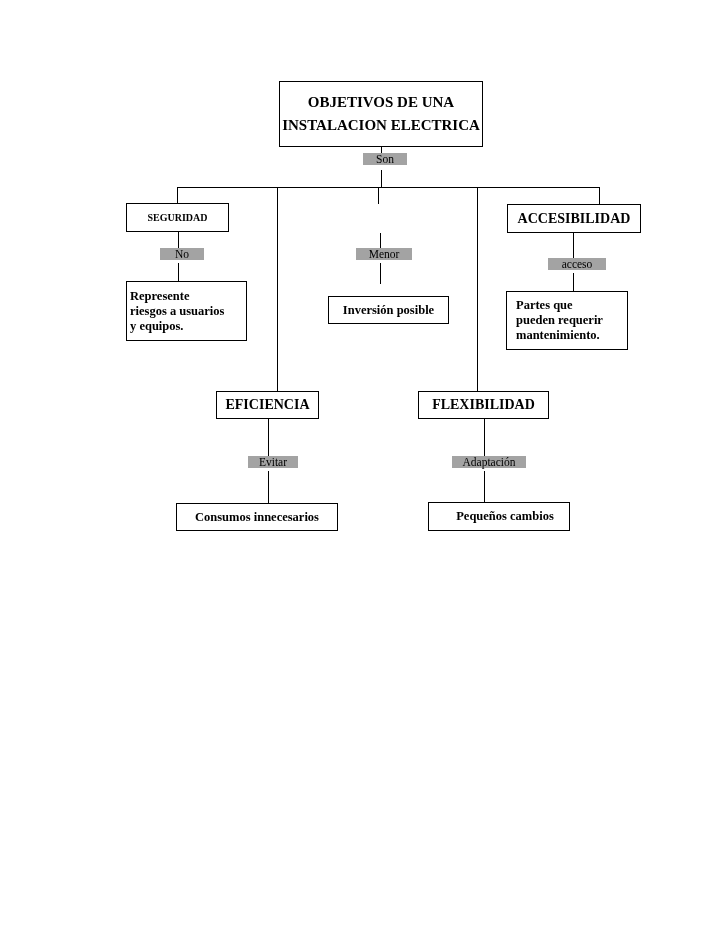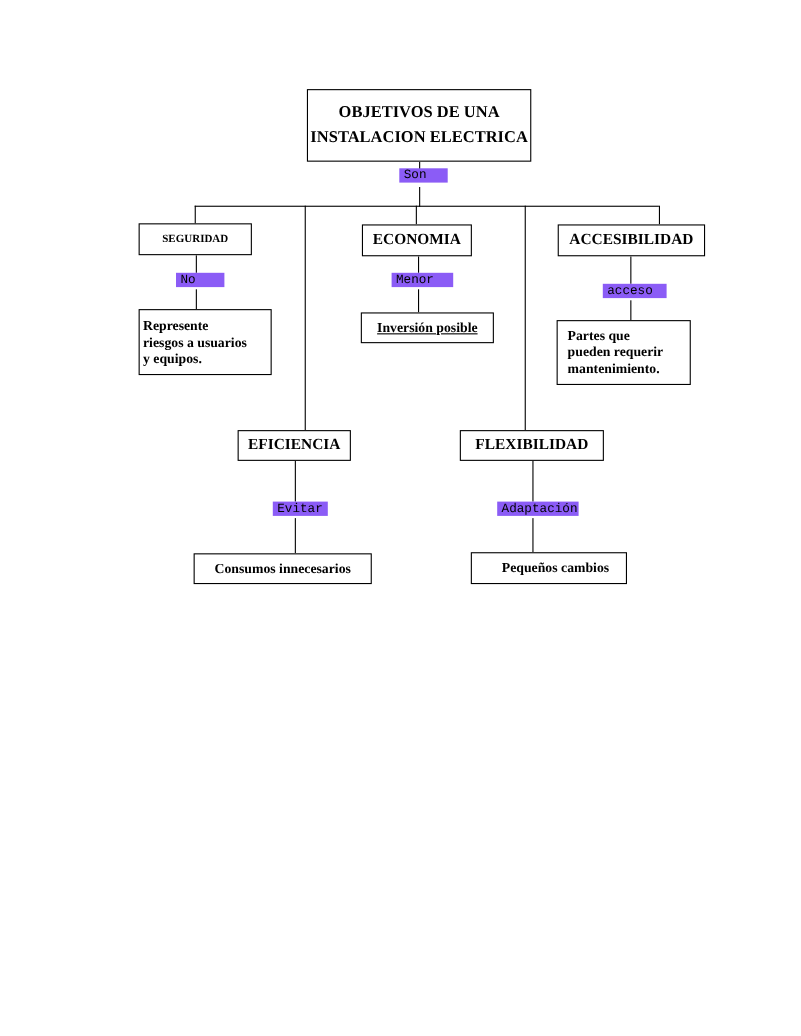--- a/index.html
+++ b/index.html
@@ -65,24 +65,25 @@
   }
   .hline {
     position: absolute;
     height: 0;
     border-top: 1.3px solid #000000;
     z-index: 1;
   }
   
   .edge-label {
     position: absolute;
-    font-family: Liberation Mono, monospace;
+    font-family: Liberation Serif, serif;
     font-weight: normal;
     color: #000000;
-    background: #8b5cf6;
+    background: #a3a3a3;
+    text-align: center;
     white-space: nowrap;
     padding: 0 4px;
     z-index: 2;
   }
 </style>
 </head>
 <body>
 
 <div id="canvas">
 
@@ -108,27 +109,24 @@
   </div>
   <div class="vline" style="left:178px; top:232px; height:16px;"></div>
   <div class="vline" style="left:178px; top:263px; height:18px;"></div>
   <div class="edge-label" style="left:160px; top:248px; width:36px; font-size:11.5px;">No</div>
   <div class="node left" style="left:126px; top:281px; width:121px; height:60px; font-size:12.5px; padding:5px 3px;">
     <span class="line">Represente</span>
     <span class="line">riesgos a usuarios</span>
     <span class="line">y equipos.</span>
   </div>
 
-  <div class="node center" style="left:329px; top:204px; width:100px; height:29px; font-size:14px;">
-    <span class="line">ECONOMIA</span>
-  </div>
   <div class="vline" style="left:380px; top:233px; height:15px;"></div>
   <div class="vline" style="left:380px; top:263px; height:21px;"></div>
   <div class="edge-label" style="left:356px; top:248px; width:48px; font-size:11.5px;">Menor</div>
-  <div class="node center" style="left:328px; top:284px; width:121px; height:28px; font-size:12.5px;text-decoration:underline;">
+  <div class="node center" style="left:328px; top:296px; width:121px; height:28px; font-size:12.5px;">
     <span class="line">Inversión posible</span>
   </div>
 
   <div class="node center" style="left:507px; top:204px; width:134px; height:29px; font-size:14px;">
     <span class="line">ACCESIBILIDAD</span>
   </div>
   <div class="vline" style="left:573px; top:233px; height:25px;"></div>
   <div class="vline" style="left:573px; top:273px; height:18px;"></div>
   <div class="edge-label" style="left:548px; top:258px; width:50px; font-size:11.5px;">acceso</div>
   <div class="node left" style="left:506px; top:291px; width:122px; height:59px; font-size:12.5px; padding:18px 9px;">

